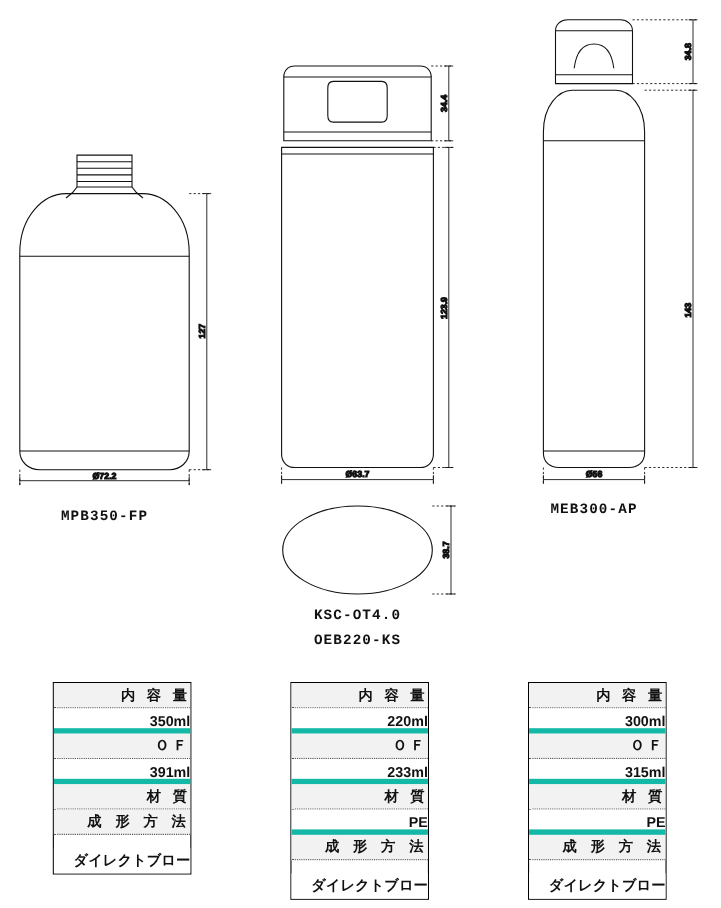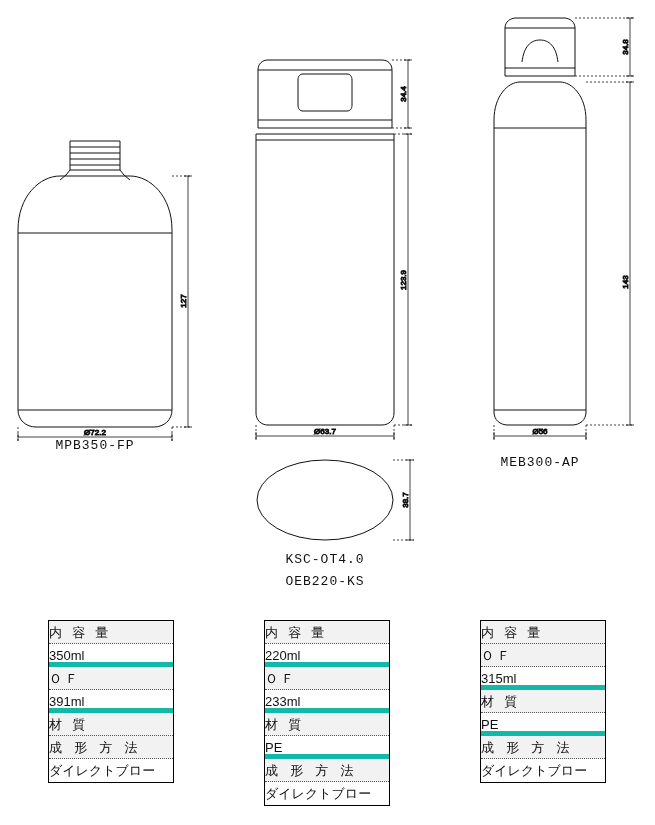--- a/index.html
+++ b/index.html
@@ -13,20 +13,21 @@
     position: relative;
     font-family: "Liberation Sans", sans-serif;
     color: #111111;
     overflow: hidden;
   }
   .stage {
     position: absolute;
     left: 0; top: 0;
     width: 655px;
     height: 582px;
+    font-weight: bold;
   }
   svg.drawing {
     position: absolute;
     left: 0; top: 0;
     width: 655px;
     height: 825px;
   }
   .label {
     position: absolute;
     text-align: center;
@@ -51,37 +52,38 @@
   .spec-table {
     position: absolute;
     width: 126px;
     border: 1px solid #000;
     box-sizing: border-box;
     background: #fff;
   }
   .spec-row {
     height: 23px;
     line-height: 23px;
-    text-align: left;
+    text-align: right;
     font-size: 13px;
     font-family: "Liberation Sans", sans-serif;
     box-sizing: border-box;
   }
   .spec-row.header {
     background: #f2f2f2;
     letter-spacing: 3px;
     border-bottom: 1px dotted #555;
   }
   .spec-row.value {
     background: #ffffff;
     border-bottom: 5px solid #14b8a6;
     letter-spacing: 0px;
   }
   .spec-row.value.last {
     border-bottom: none;
+    margin-top: 12px;
   }
   .spec-row.header.wide {
     letter-spacing: 4px;
   }
   .jp { font-family: "DejaVu Sans", sans-serif; }
 </style>
 </head>
 <body>
 
 <div class="stage">
@@ -212,21 +214,21 @@
         <line x1="494" y1="432" x2="494" y2="440"></line>
         <line x1="586" y1="432" x2="586" y2="440"></line>
         <line x1="494" y1="425" x2="494" y2="440" stroke-dasharray="2,2"></line>
         <line x1="586" y1="425" x2="586" y2="440" stroke-dasharray="2,2"></line>
       </g>
       <text class="dim-text" x="540" y="434" text-anchor="middle">Ø56</text>
 
     </g>
   </svg>
 
-  <div class="label" style="left:15px; top:438px; width:160px;">MPB350-FP</div>
+  <div class="label" style="left:15px; top:462px; width:160px;">MPB350-FP</div>
 
   <div class="label" style="left:245px; top:552px; width:160px;">KSC-OT4.0</div>
   <div class="label" style="left:245px; top:574px; width:160px;">OEB220-KS</div>
 
   <div class="label" style="left:460px; top:455px; width:160px;">MEB300-AP</div>
 
   <div class="spec-table" style="left:48px; top:620px;">
     <div class="spec-row header jp">内 容 量</div>
     <div class="spec-row value">350ml</div>
     <div class="spec-row header jp">ＯＦ</div>
@@ -242,20 +244,21 @@
     <div class="spec-row header jp">ＯＦ</div>
     <div class="spec-row value">233ml</div>
     <div class="spec-row header jp">材 質</div>
     <div class="spec-row value">PE</div>
     <div class="spec-row header jp wide">成 形 方 法</div>
     <div class="spec-row value last jp">ダイレクトブロー</div>
   </div>
 
   <div class="spec-table" style="left:480px; top:620px;">
     <div class="spec-row header jp">内 容 量</div>
+    <div class="spec-row value">300ml</div>
     <div class="spec-row header jp">ＯＦ</div>
     <div class="spec-row value">315ml</div>
     <div class="spec-row header jp">材 質</div>
     <div class="spec-row value">PE</div>
     <div class="spec-row header jp wide">成 形 方 法</div>
     <div class="spec-row value last jp">ダイレクトブロー</div>
   </div>
 
 </div>
 

